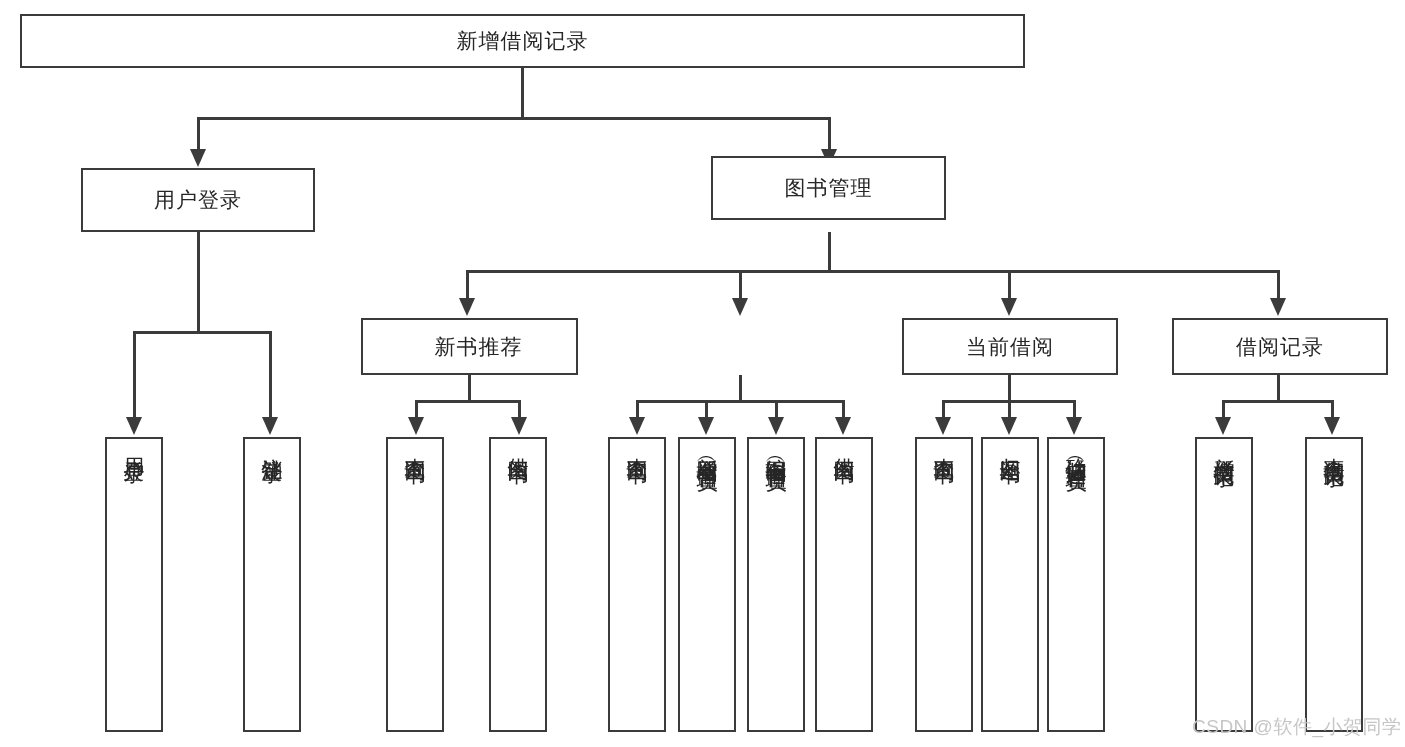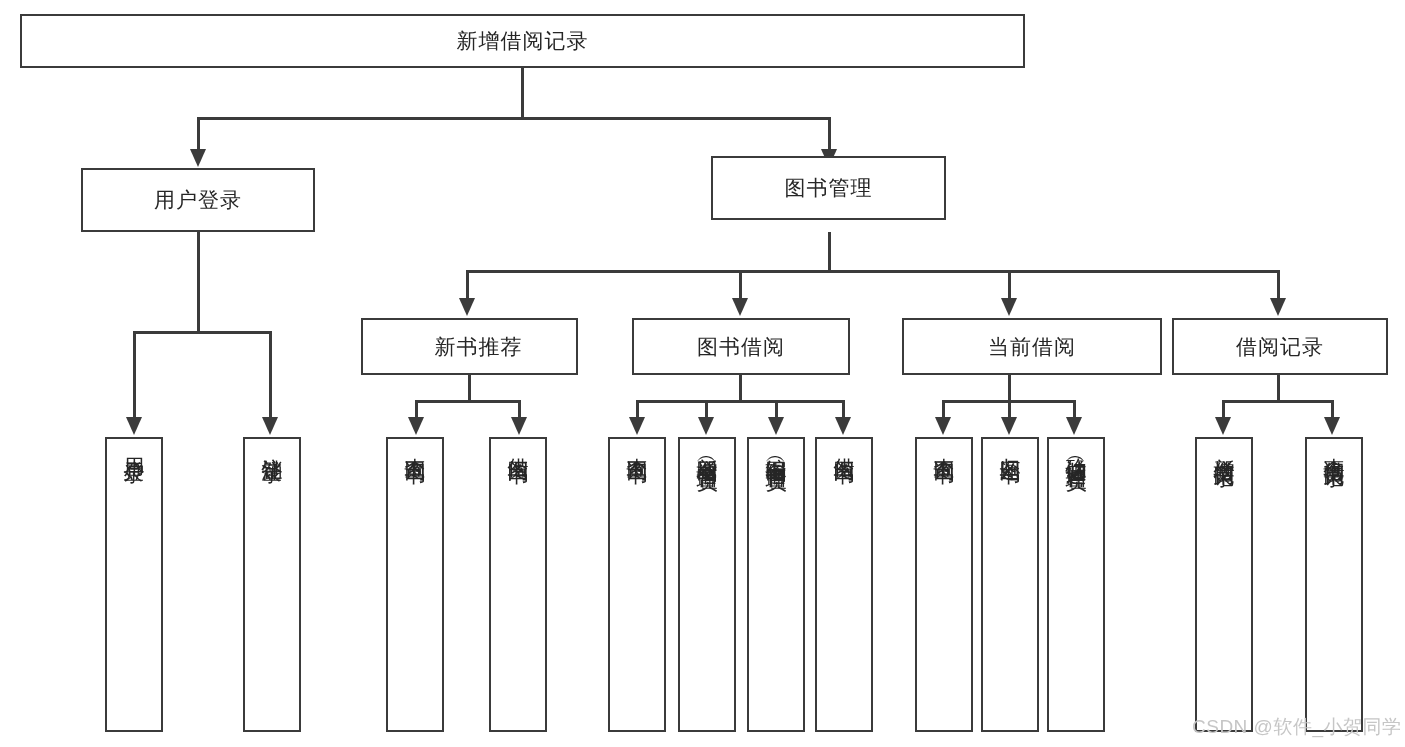--- a/index.html
+++ b/index.html
@@ -111,24 +111,21 @@
   <div class="vline" style="left:739px;top:270px;height:30px;"></div>
   <div class="arrow" style="left:732px;top:298px;"></div>
   <div class="vline" style="left:1008px;top:270px;height:30px;"></div>
   <div class="arrow" style="left:1001px;top:298px;"></div>
   <div class="vline" style="left:1277px;top:270px;height:30px;"></div>
   <div class="arrow" style="left:1270px;top:298px;"></div>
 
   <div class="node horiz" style="left:361px;top:318px;width:217px;height:57px;padding-left:18px;">
     <span>新书推荐</span>
   </div>
-  <div class="node horiz" style="left:632px;top:318px;width:218px;height:57px;">
-    <span>图书借阅</span>
-  </div>
-  <div class="node horiz" style="left:902px;top:318px;width:260px;height:57px;">
+  <div class="node horiz" style="left:902px;top:318px;width:216px;height:57px;">
     <span>当前借阅</span>
   </div>
   <div class="node horiz" style="left:1172px;top:318px;width:216px;height:57px;">
     <span>借阅记录</span>
   </div>
 
   <div class="vline" style="left:468px;top:375px;height:27px;"></div>
   <div class="hline" style="left:415px;top:400px;width:106px;"></div>
   <div class="vline" style="left:415px;top:400px;height:19px;"></div>
   <div class="arrow" style="left:408px;top:417px;"></div>

